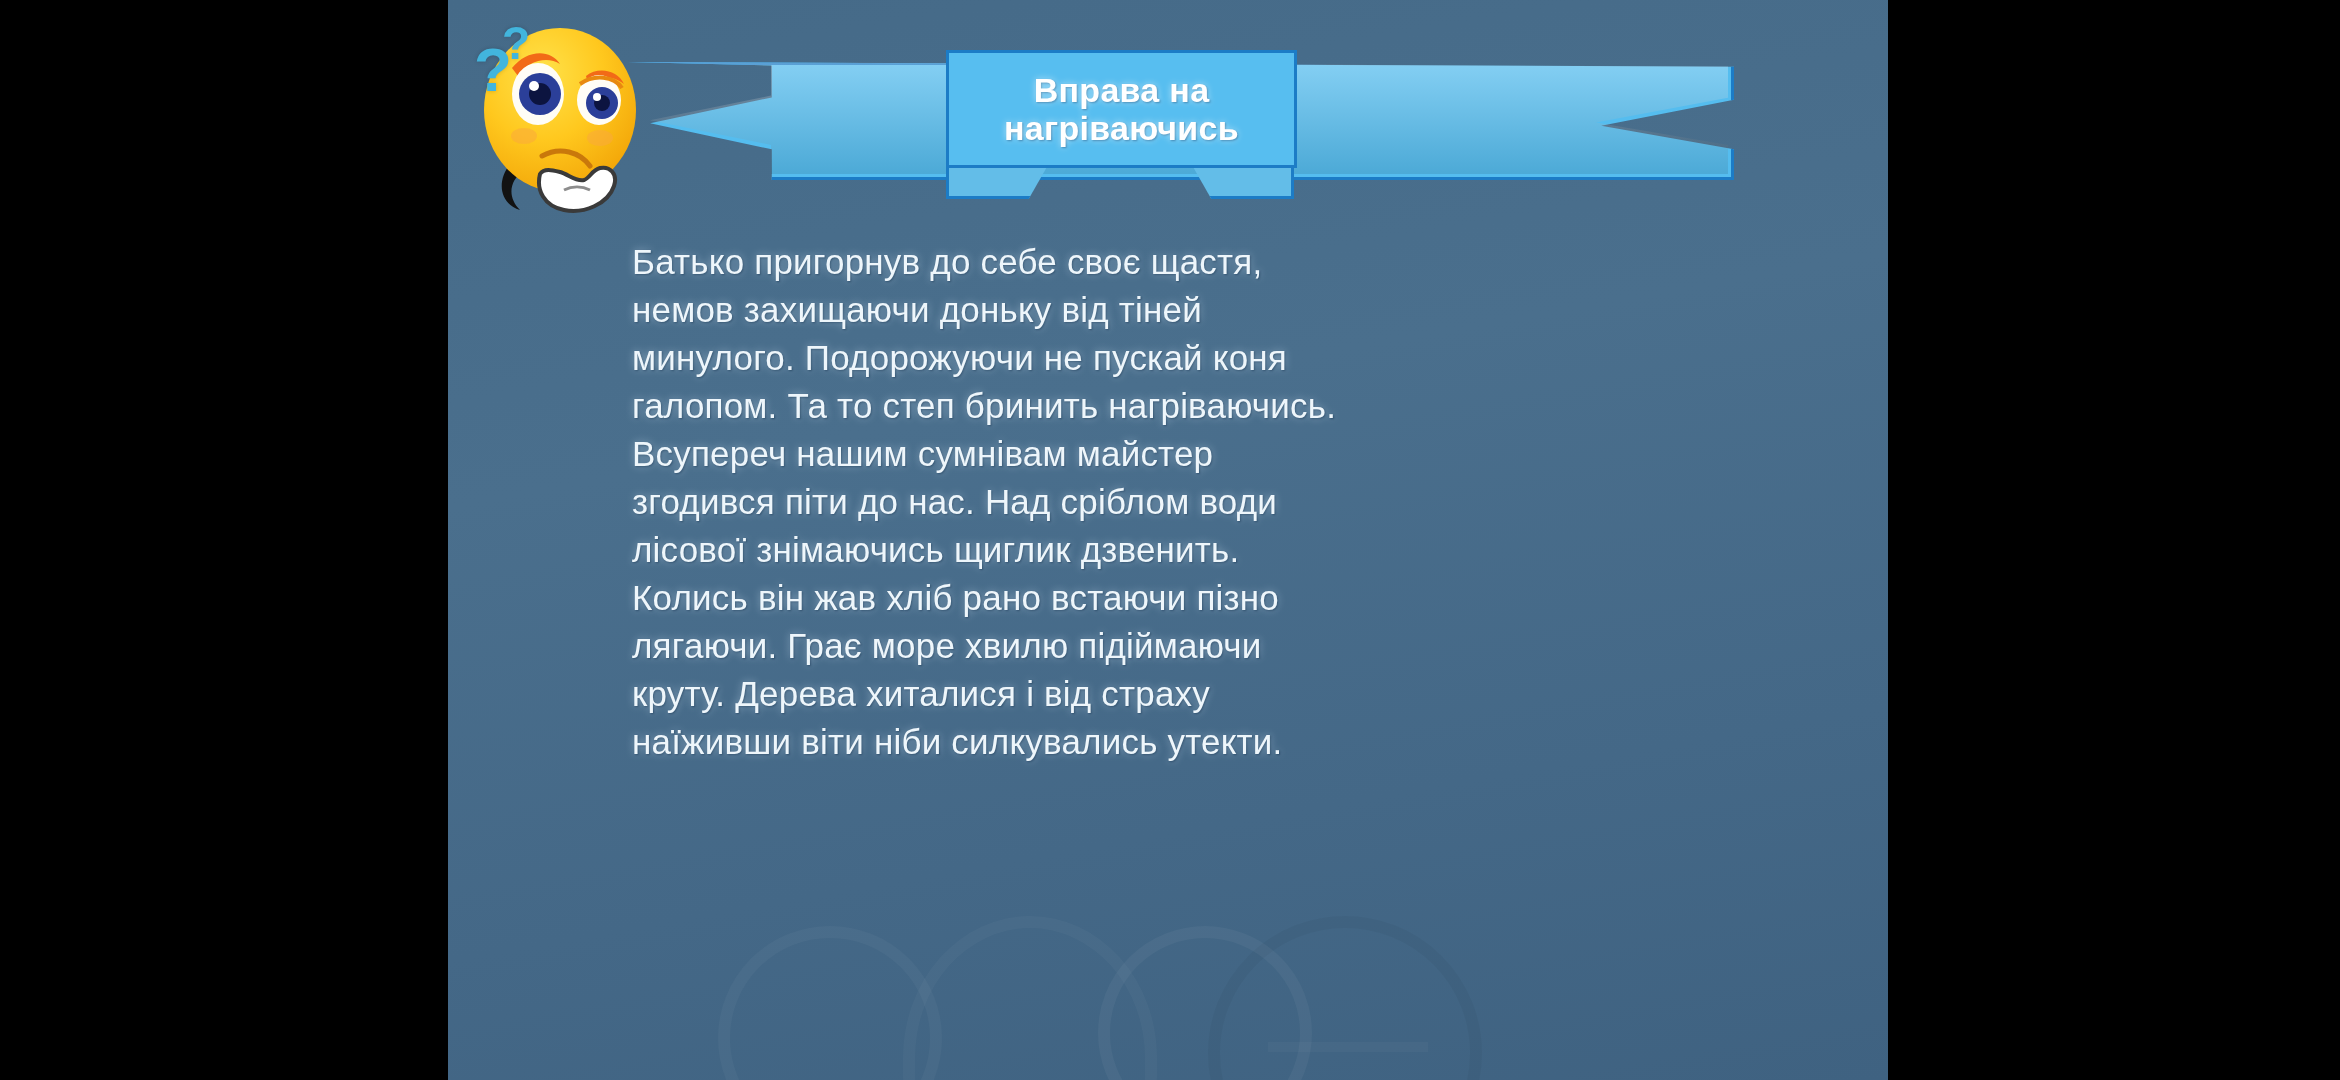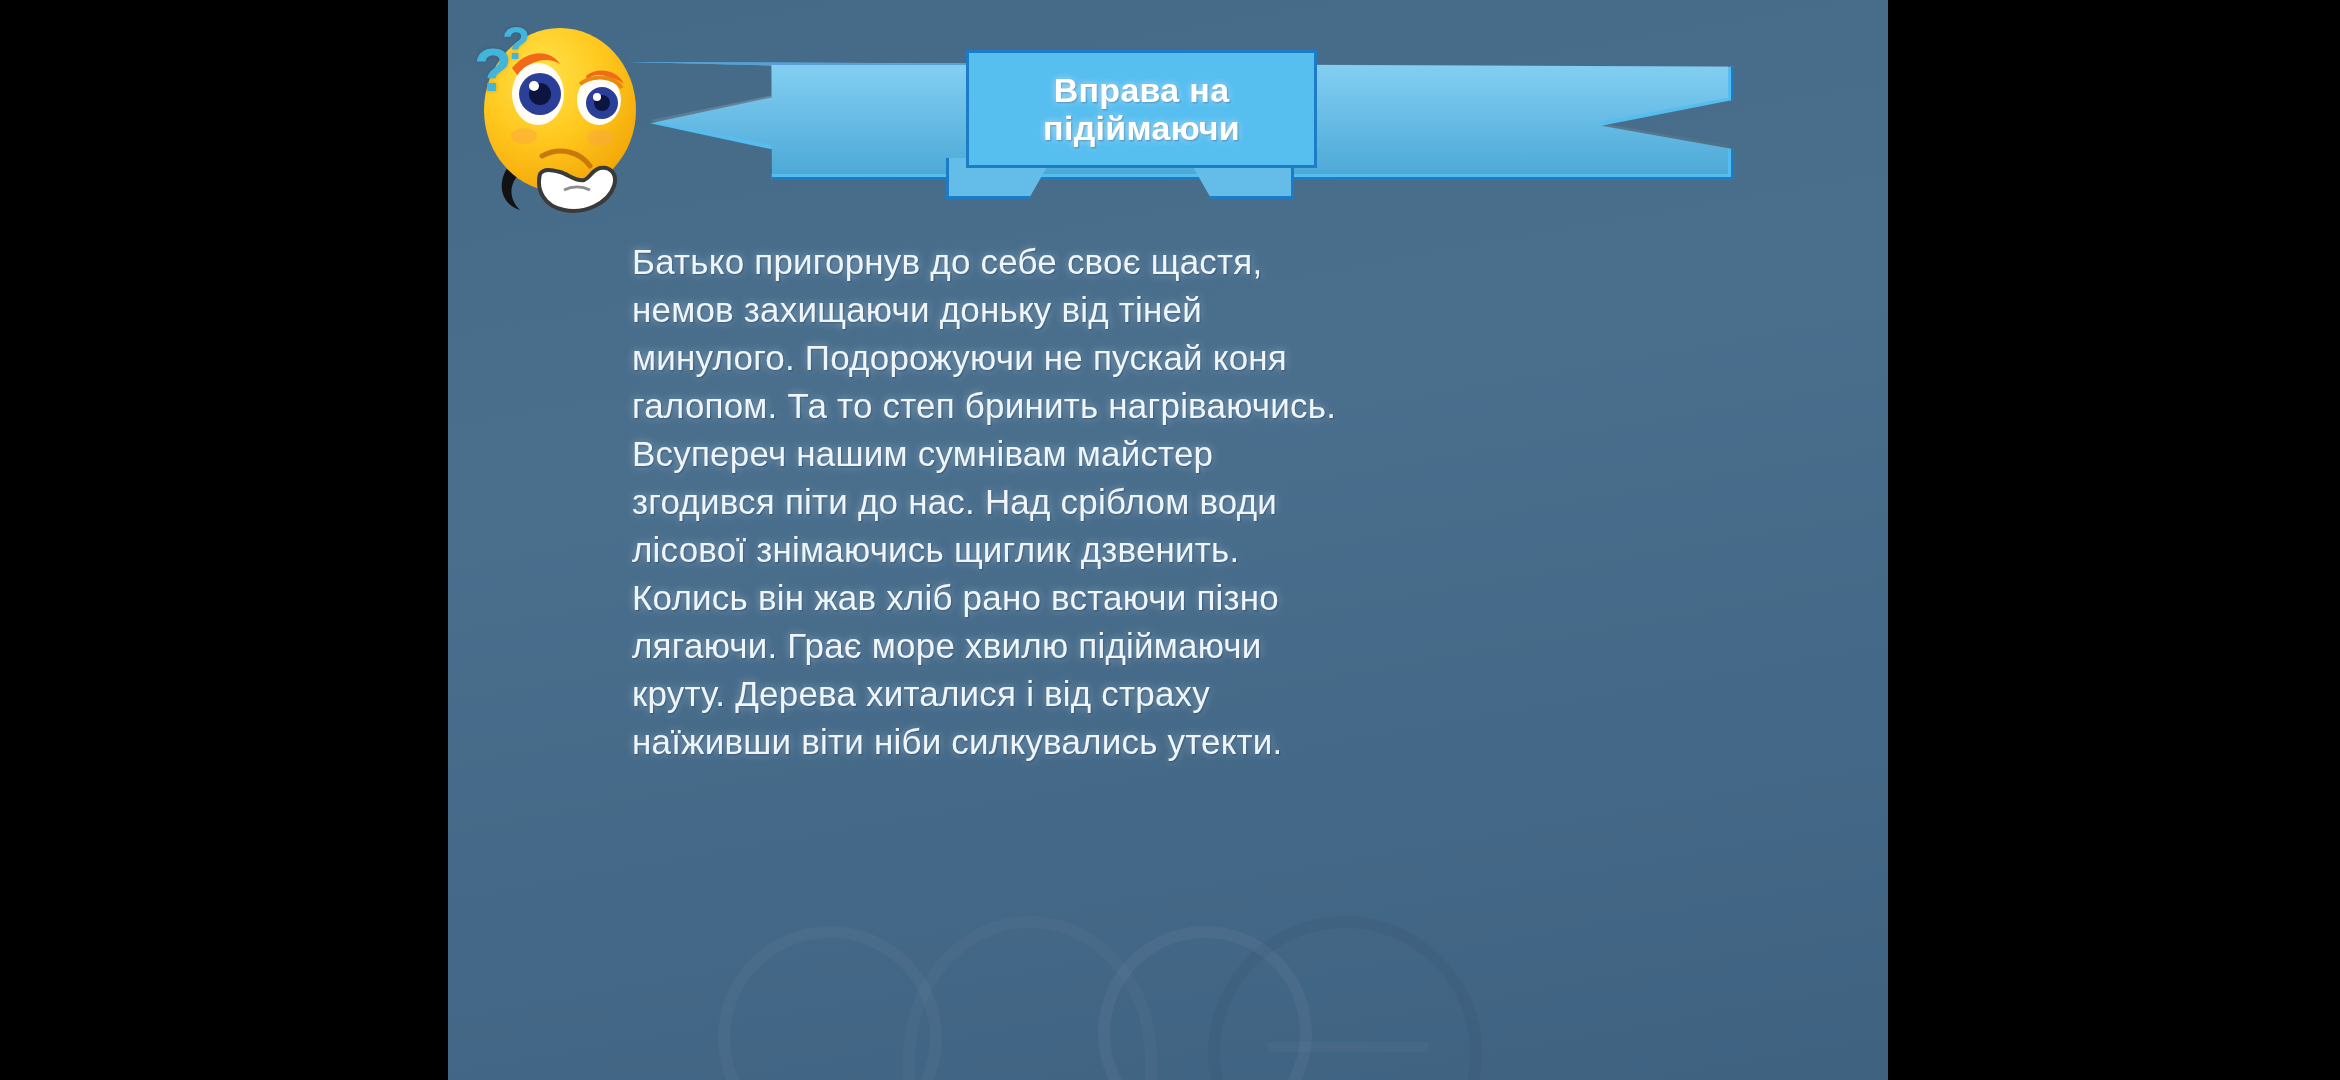--- a/index.html
+++ b/index.html
@@ -47,21 +47,21 @@
     pointer-events:none;
   }
   
   .fold{position:absolute;top:108px;height:38px;background:#63bde8;border:3px solid #1c7cc6;border-top:none;}
   .fold.l{left:318px;width:100px;clip-path:polygon(0 0,100% 0,78% 100%,0 100%);}
   .fold.r{left:560px;width:100px;clip-path:polygon(0 0,100% 0,100% 100%,22% 100%);}
   
   .plaque{
     position:absolute;left:318px;top:0;width:345px;height:112px;
     background:#57bef0;border:3px solid #1c7cc6;
-    display:flex;align-items:center;justify-content:center;text-align:center;margin-left:20px;
+    display:flex;align-items:center;justify-content:center;text-align:center;
   }
   .plaque-title{
     color:#ffffff;font-size:34px;font-weight:bold;line-height:1.13;
     letter-spacing:.3px;text-shadow:0 0 7px rgba(255,255,255,.55),1px 1px 2px rgba(0,60,110,.5);
   }
 
   
   .emoji{position:absolute;left:20px;top:14px;width:180px;height:200px;}
   .qmark{position:absolute;color:#42b5dd;font-weight:bold;text-shadow:0 0 4px rgba(0,0,0,.18);}
   .q1{left:6px;top:20px;font-size:62px;}
@@ -93,21 +93,21 @@
   <div class="wmbar"></div>
 
   <div class="ribbon-wrap">
     <div class="ribbon-band"></div>
     <div class="ribbon-band-shade"></div>
     <div class="fold l"></div>
     <div class="fold r"></div>
     <div class="plaque">
       <div class="plaque-title">
         <span>Вправа на</span><br>
-        <span>підіймаючи</span>
+        <span>нагріваючись</span>
       </div>
     </div>
   </div>
 
   <div class="emoji">
     <span class="qmark q1">?</span>
     <span class="qmark q2">?</span>
     <svg width="180" height="200" viewBox="0 0 180 200">
       <defs>
         <radialGradient id="fg" cx="38%" cy="28%" r="78%">

